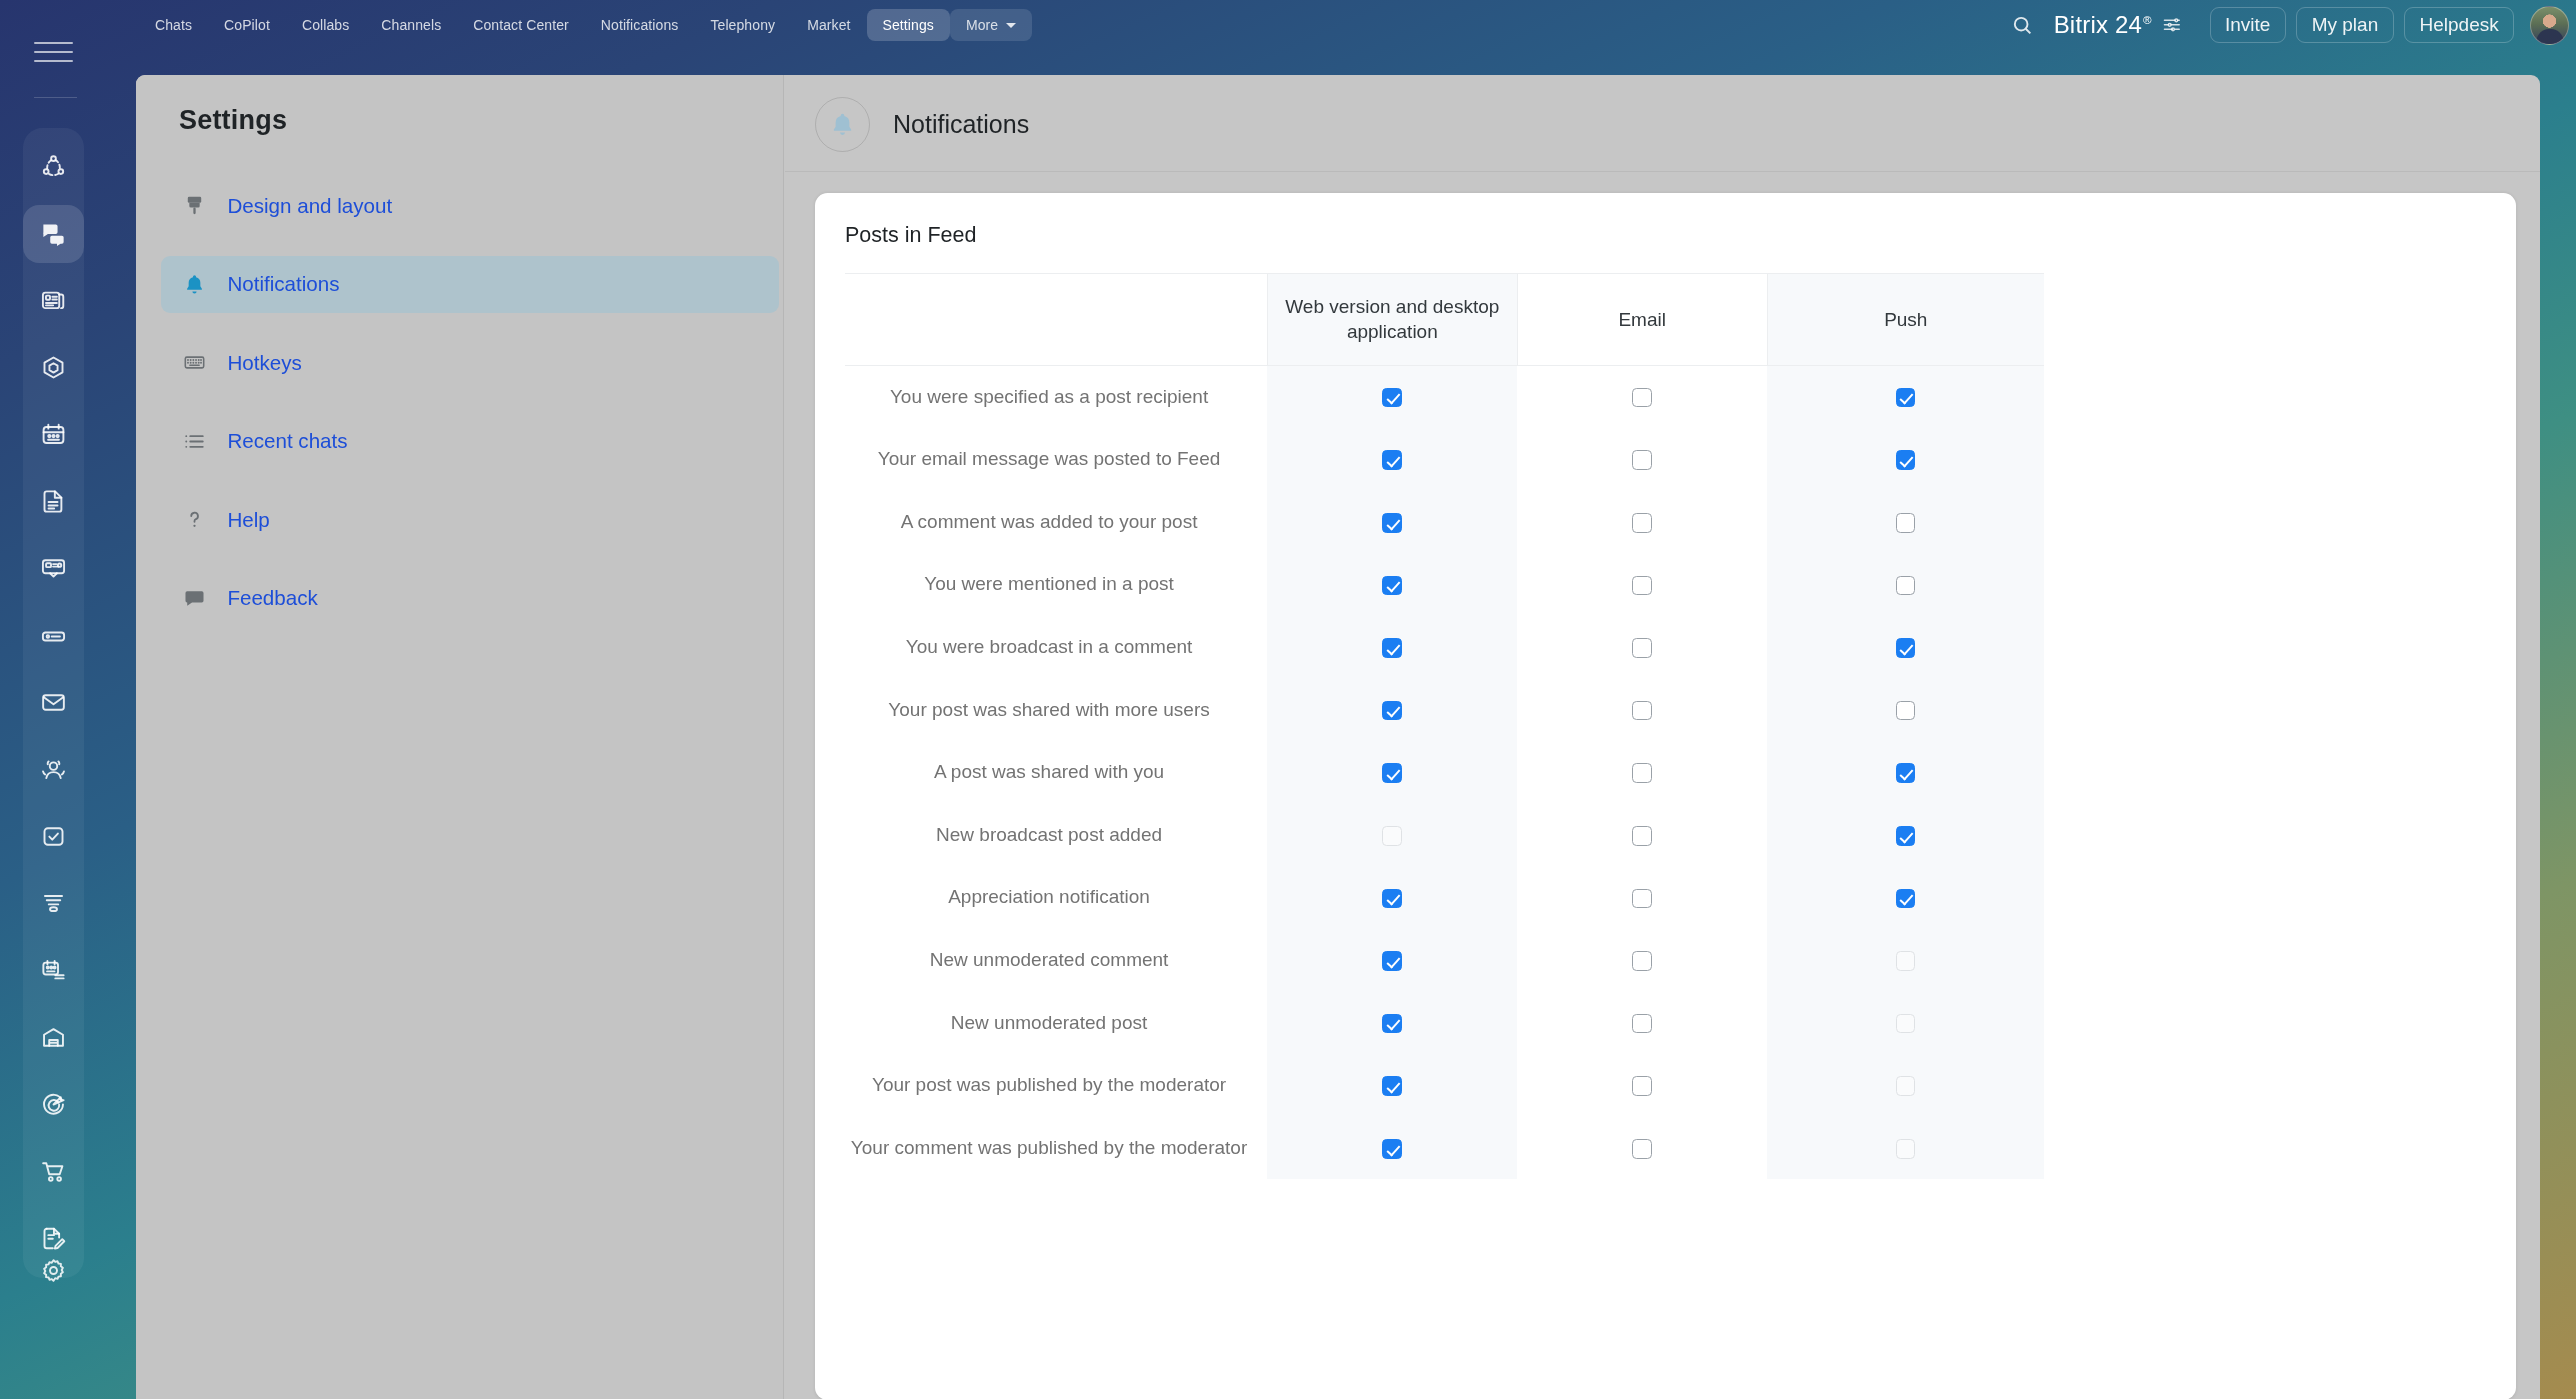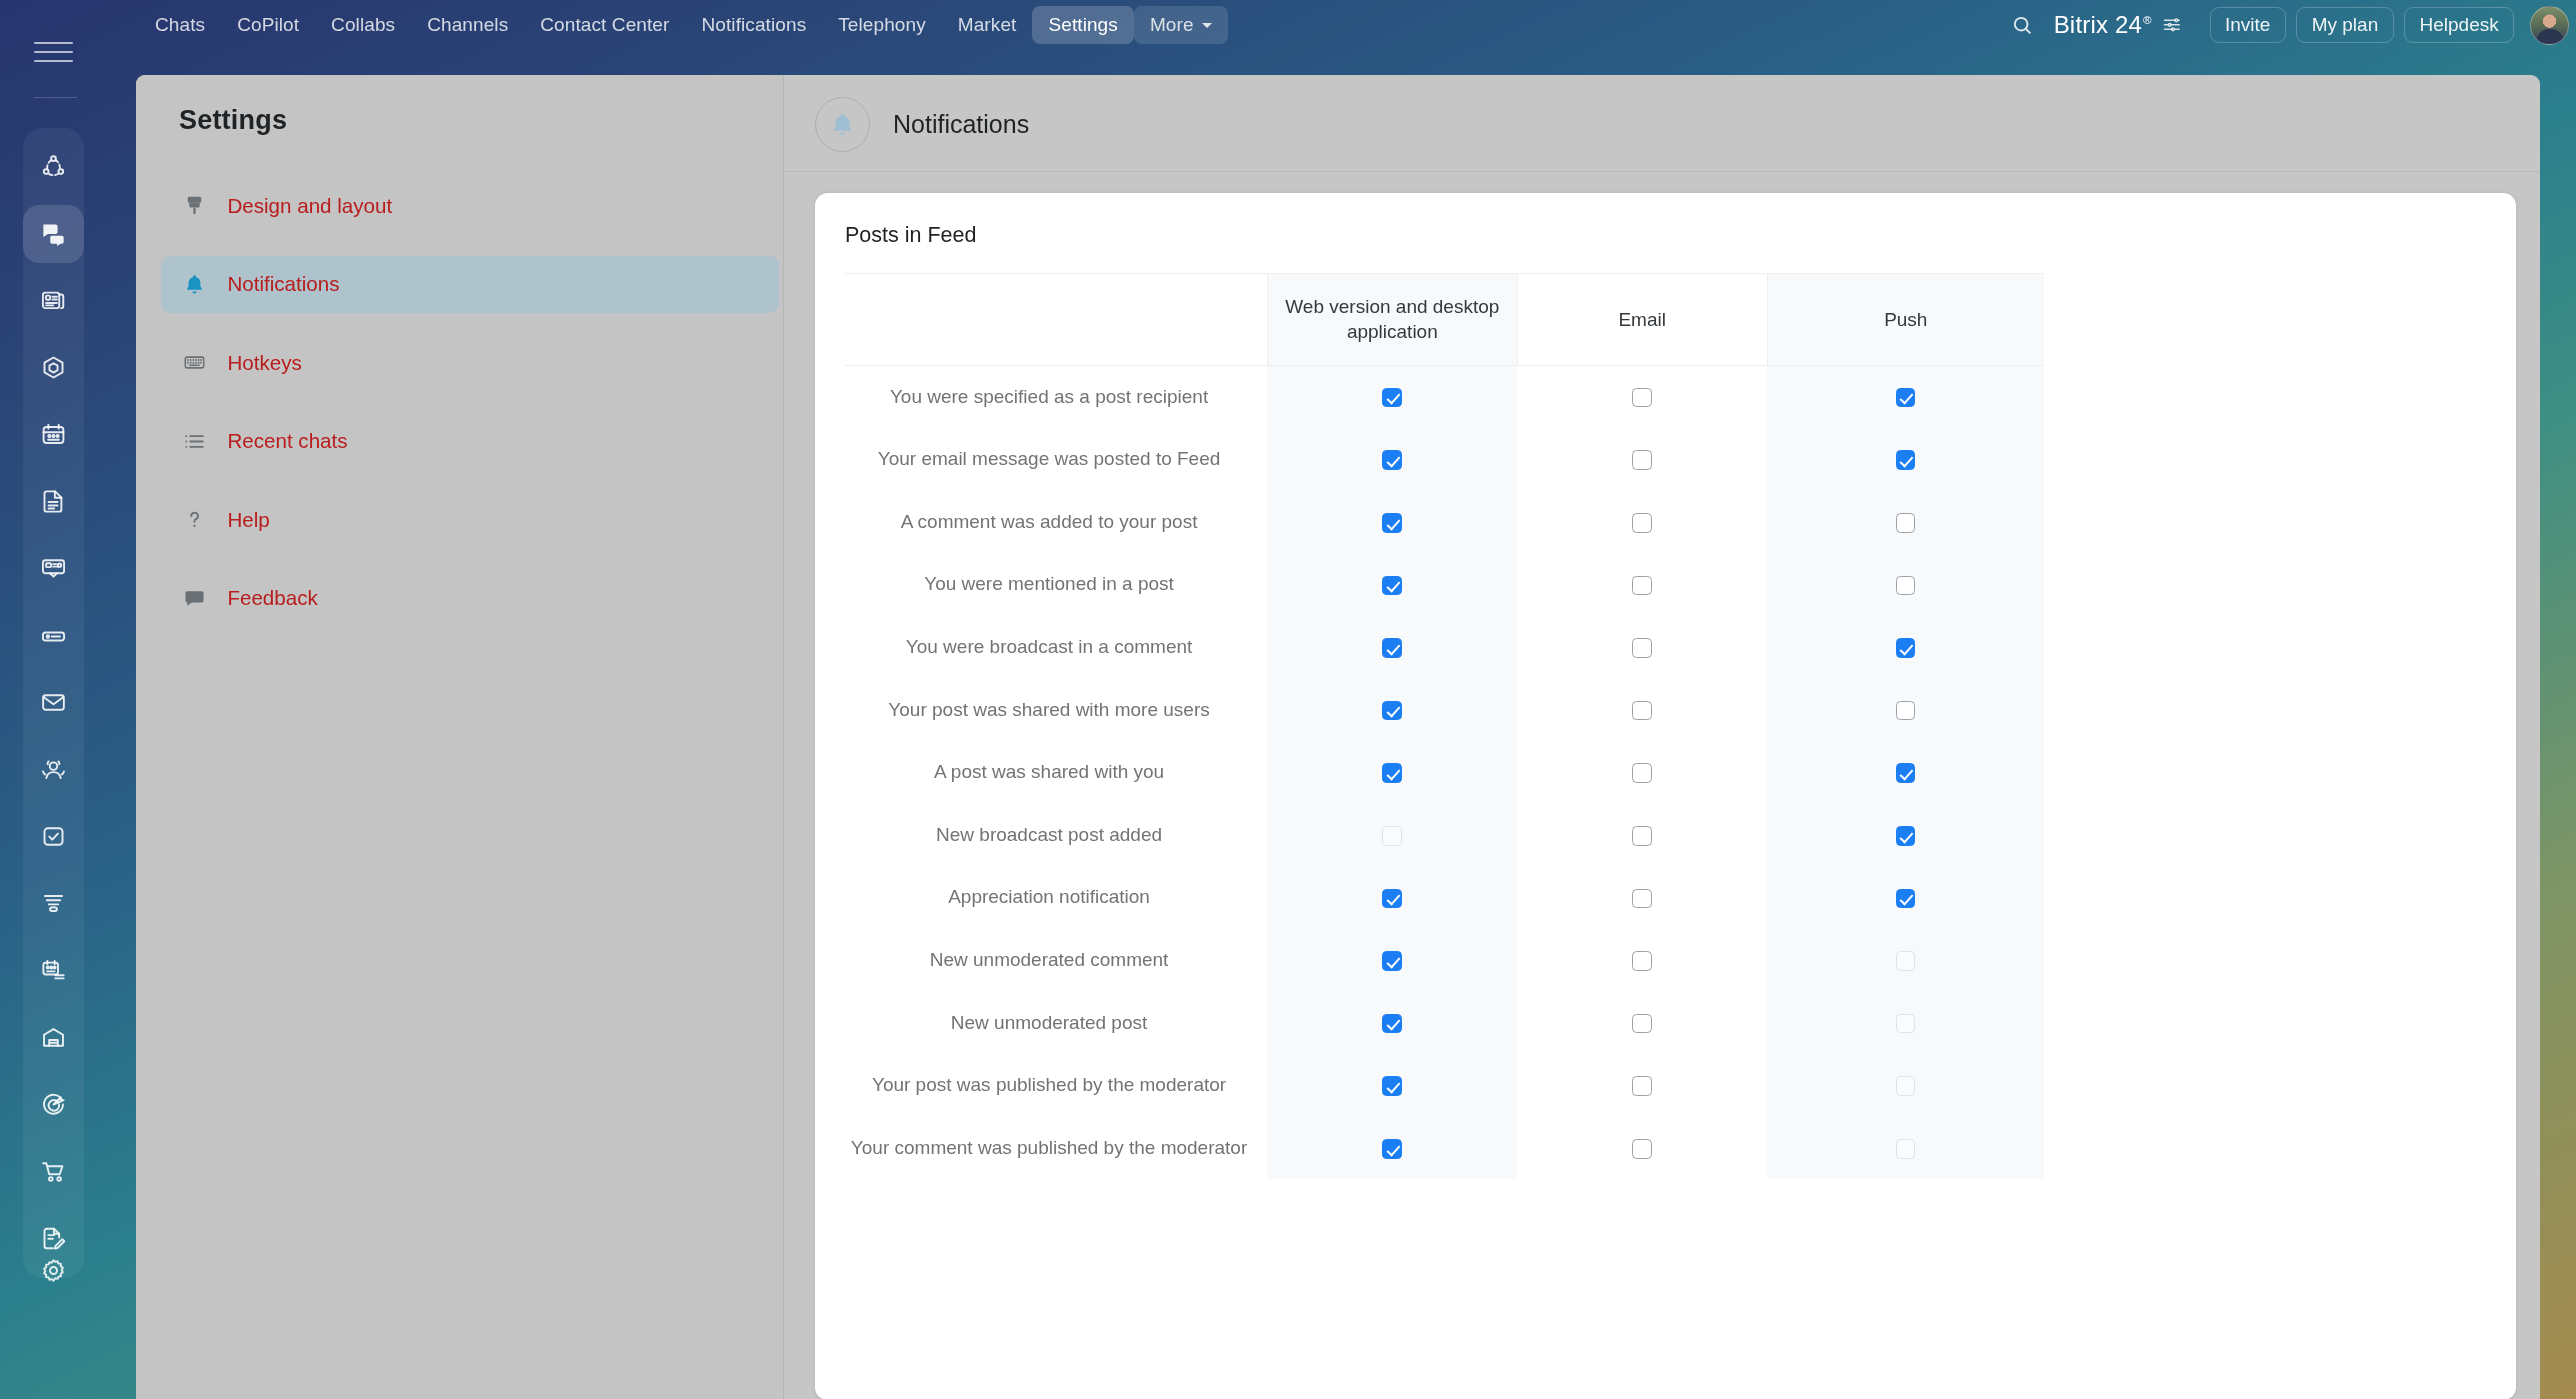--- a/index.html
+++ b/index.html
@@ -70,21 +70,21 @@
   .rail-gear svg { width: 27px; height: 27px; stroke: rgba(255,255,255,.85);
     stroke-width: 1.7; fill: none; }
 
   
   .topbar {
     position: absolute; left: 107px; top: 0; right: 0; height: 50px;
     display: flex; align-items: center; z-index: 8;
   }
   .nav-tabs { display: flex; align-items: center; margin-left: 32px; }
   .nav-tab {
-    font-size: 19px; color: rgba(255,255,255,.80);
+    font-size: 14px; color: rgba(255,255,255,.80);
     padding: 8px 16px; border-radius: 8px; cursor: pointer;
     white-space: nowrap; letter-spacing: 0.1px;
   }
   .nav-tab.active { background: rgba(255,255,255,.19); color: #fff; }
   .nav-tab.more { background: rgba(255,255,255,.12); display: flex; align-items: center; gap: 8px;}
   .caret { width: 0; height: 0; border-left: 5.4px solid transparent;
     border-right: 5.4px solid transparent; border-top: 5.4px solid rgba(255,255,255,.85); }
 
   .topright { margin-left: auto; display: flex; align-items: center; gap: 0; padding-right: 7px; }
   .tr-search { width: 41px; height: 41px; display:flex; align-items:center; justify-content:center; cursor:pointer; }
@@ -133,21 +133,21 @@
   }
   .settings-menu { margin-top: 41px; padding: 0 3.6px 0 25px; }
   .smenu-item {
     display: flex; align-items: center; gap: 19.7px;
     height: 57px; padding-left: 19.7px; border-radius: 9px;
     cursor: pointer; margin-bottom: 21.5px;
   }
   .smenu-item.active { background: #aec3cc; }
   .smenu-icon { width: 27px; height: 27px; display:flex; align-items:center; justify-content:center; flex:0 0 27px;}
   .smenu-icon svg { width: 23px; height: 23px; }
-  .smenu-label { font-size: 20.6px; color: #b91c1c; }
+  .smenu-label { font-size: 20.6px; color: #1d4ed8; }
 
   
   .content { position: absolute; left: 649px; top: 0; right: 0; height: 100%; }
   .content-header {
     display: flex; align-items: center; gap: 23px;
     padding: 21.5px 0 19.7px 30px;
     border-bottom: 0.9px solid rgba(0,0,0,.06);
   }
   .bell-circle {
     width: 55px; height: 55px; border-radius: 50%;

